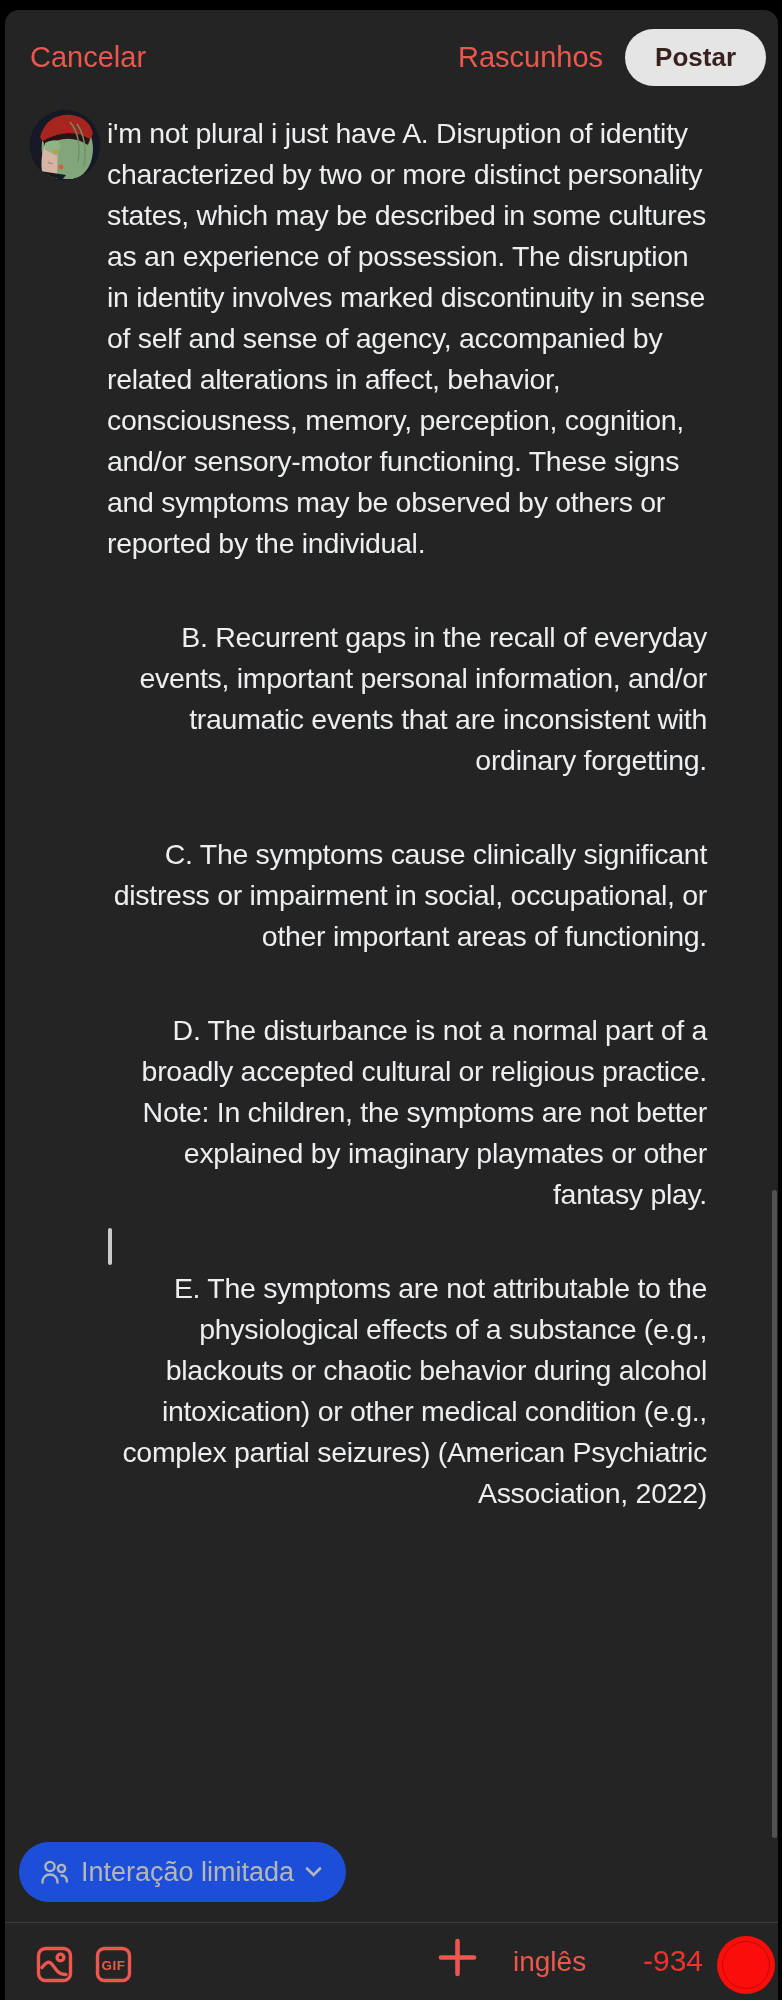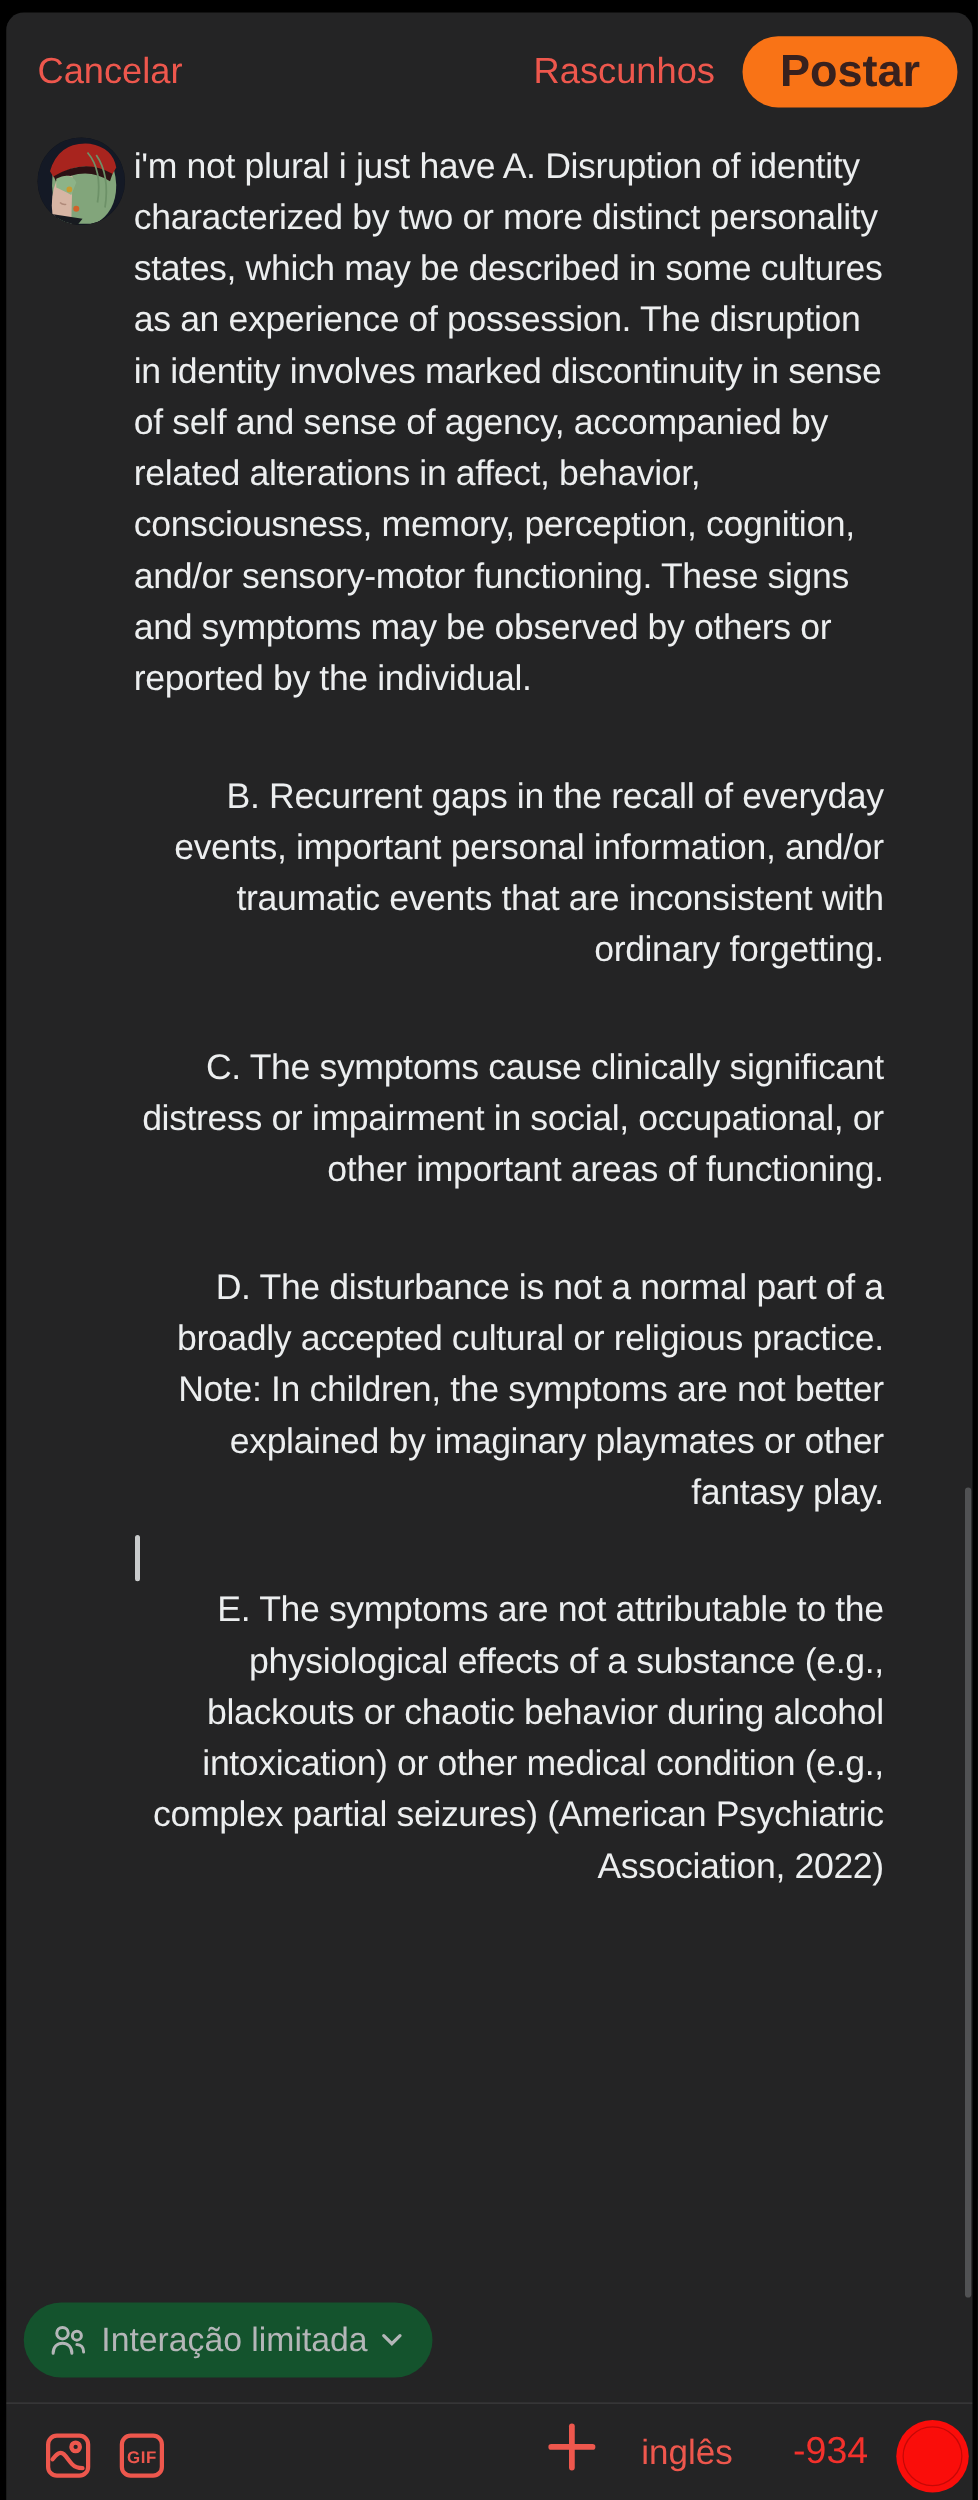--- a/index.html
+++ b/index.html
@@ -8,47 +8,47 @@
   .sheet{position:absolute;left:5px;top:10px;width:773px;height:1990px;background:#242425;
     border-radius:14px 14px 0 0;overflow:hidden;}
   
   .topbar{position:absolute;top:0;left:0;right:0;height:88px;display:flex;align-items:center;
     padding:6px 12px 0 25px;box-sizing:border-box;}
   .btn-cancel{font-size:29px;color:#ee574d;background:none;border:none;padding:0;cursor:pointer;
     font-family:inherit;}
   .topbar .spacer{flex:1;}
   .btn-drafts{font-size:29px;font-weight:500;color:#ee574d;background:none;border:none;padding:0;
     margin-right:22px;cursor:pointer;font-family:inherit;}
-  .btn-post{height:57px;padding:0 30px;border:none;border-radius:29px;background:#f97316;
-    color:#38211e;font-size:36px;font-weight:700;font-family:inherit;}
+  .btn-post{height:57px;padding:0 30px;border:none;border-radius:29px;background:#e5e5e5;
+    color:#38211e;font-size:26px;font-weight:700;font-family:inherit;}
   
   .avatar{position:absolute;left:25px;top:100px;width:70px;height:70px;border-radius:50%;
     overflow:hidden;background:#10141c;}
   .tweet-text{position:absolute;left:102px;top:103px;width:600px;color:#eceeef;
     font-size:28.5px;line-height:41px;letter-spacing:-0.3px;white-space:pre-wrap;
     word-wrap:break-word;}
   .para{position:relative;}
   .para + .para{margin-top:53px;text-align:right;}
   .caret{position:absolute;left:1px;top:-40px;width:3.5px;height:37px;background:#c9cbcc;
     border-radius:2px;}
   
   .scrollbar{position:absolute;right:1px;top:1180px;width:5px;height:648px;background:#515254;
     border-radius:3px;}
   
   .audience-pill{position:absolute;left:14px;top:1832px;height:60px;display:inline-flex;
-    align-items:center;gap:11px;background:#14532d;border:none;border-radius:30px;
+    align-items:center;gap:11px;background:#1d4ed8;border:none;border-radius:30px;
     padding:0 24px 0 20px;color:#b4b6b8;font-size:27px;font-family:inherit;cursor:pointer;}
   .divider{position:absolute;left:0;right:0;top:1912px;height:1px;background:#3c3d3e;}
   .icon-btn{position:absolute;background:none;border:none;padding:0;line-height:0;cursor:pointer;}
   .ib-image{left:31px;top:1936px;}
   .ib-gif{left:90px;top:1936px;}
   .ib-plus{left:432px;top:1927px;}
   .lang-label{position:absolute;left:508px;top:1936px;font-size:28px;font-weight:500;
     color:#ee574d;background:none;border:none;padding:0;font-family:inherit;cursor:pointer;}
-  .char-count{position:absolute;left:621px;top:1934px;width:77px;text-align:center;
+  .char-count{position:absolute;left:621px;top:1934px;width:77px;text-align:right;
     font-size:30px;font-weight:500;color:#f4312c;}
   .limit-circle{position:absolute;left:712px;top:1926px;width:58px;height:58px;border-radius:50%;
     background:#fa0d0a;}
   .limit-circle::after{content:"";position:absolute;inset:5px;border-radius:50%;
     border:1.5px solid rgba(100,0,0,.35);}
 </style>
 </head>
 <body>
 
 <div class="screen">

